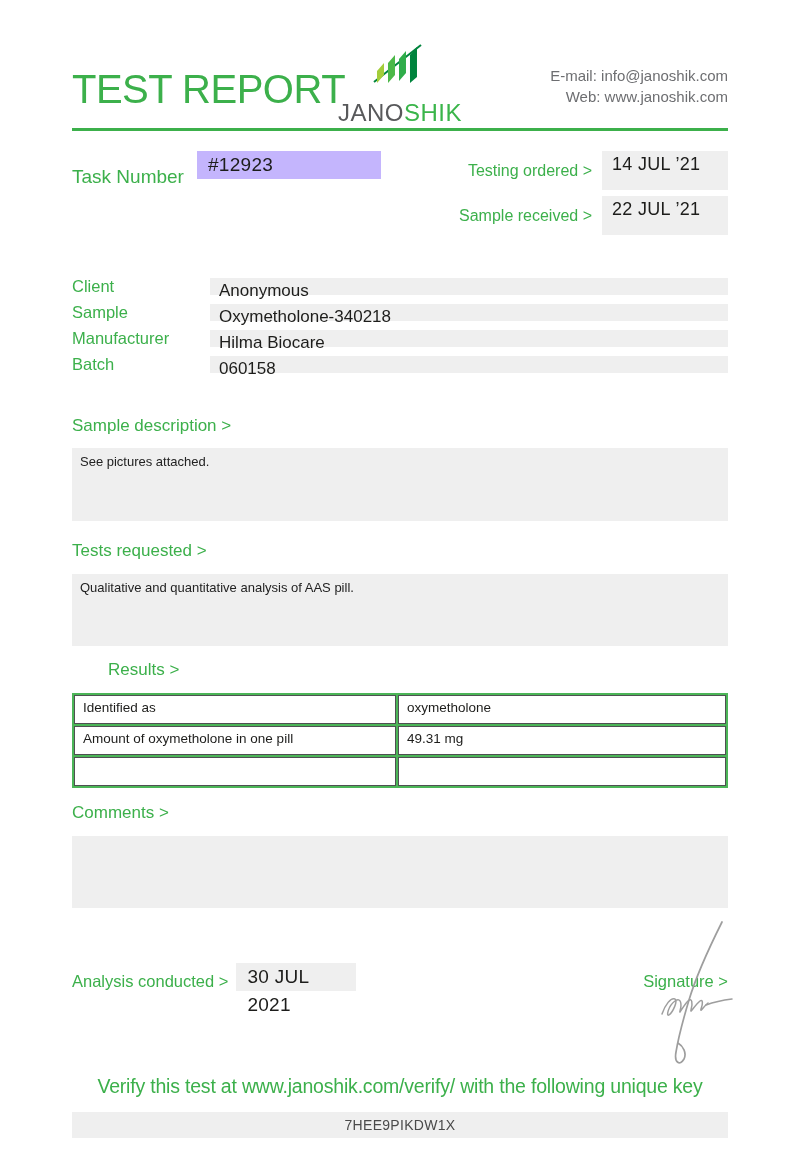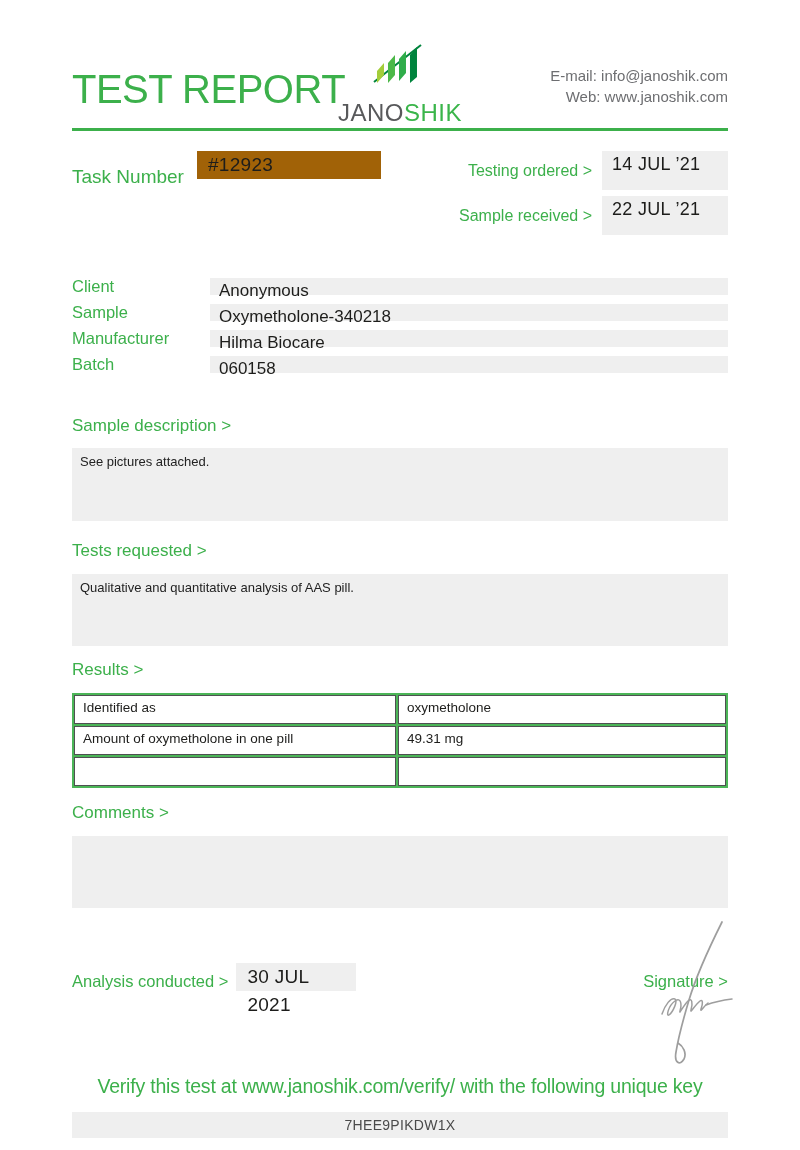--- a/index.html
+++ b/index.html
@@ -14,33 +14,33 @@
   .logo{position:absolute;left:50%;top:-2px;transform:translateX(-50%);text-align:center;}
   .logo svg{display:block;margin:0 auto;}
   .logo-text{font-size:24px;font-weight:400;letter-spacing:.5px;line-height:1;margin-top:17px;white-space:nowrap;}
   .logo-jano{color:#58595b;} .logo-shik{color:#3ab54a;}
   .contact{margin-left:auto;align-self:flex-end;text-align:right;font-size:15px;line-height:1.4;color:#6d6e71;padding-bottom:1px;white-space:nowrap;}
   .rule{height:3px;background:#3cb04b;margin-top:20px;}
   
   .task-row{display:flex;margin-top:20px;align-items:flex-start;}
   .green{color:#3cb04b;}
   .task-label{font-size:19px;margin-right:13px;line-height:28px;white-space:nowrap;margin-top:12px;}
-  .task-value{width:162px;height:28px;background:#a16207;font-size:19px;line-height:28px;padding:0 11px;letter-spacing:.3px;}
+  .task-value{width:162px;height:28px;background:#c4b5fd;font-size:19px;line-height:28px;padding:0 11px;letter-spacing:.3px;}
   .dates{margin-left:auto;display:flex;flex-direction:column;gap:6px;}
   .date-line{display:flex;align-items:center;justify-content:flex-end;gap:10px;}
   .date-label{font-size:16px;white-space:nowrap;}
   .date-value{width:106px;height:39px;background:#efefef;font-size:18px;line-height:27px;padding:0 10px;letter-spacing:.3px;}
   
   .info-block{margin-top:42px;}
   .info-row{display:flex;align-items:center;margin-bottom:7px;}
   .info-label{width:138px;font-size:16.5px;color:#3cb04b;flex:none;}
   .info-value{flex:1;height:17px;background:#efefef;font-size:17px;line-height:26px;padding:0 9px;}
   
   .sec-label{font-size:17px;color:#3cb04b;line-height:1.2;}
-  .mt-lg{margin-top:42px;} .mt-md{margin-top:20px;} .mt-sm{margin-top:14px;}
+  .mt-lg{margin-top:42px;} .mt-md{margin-top:20px;} .mt-sm{margin-top:14px;margin-left:36px;}
   .sec-box{margin-top:12px;background:#efefef;min-height:73px;box-sizing:border-box;padding:6px 8px;font-size:13px;color:#222;}
   .sec-box.short{min-height:72px;}
   
   table.results{border-collapse:collapse;width:100%;margin-top:13px;table-layout:fixed;}
   table.results td{border:2px solid #4bb557;padding:0;vertical-align:top;}
   table.results td .cell{border:1px solid #4f5052;min-height:21px;padding:3px 8px;font-size:13.5px;line-height:1.3;}
   td.c1{width:322px;}
   
   .analysis-row{display:flex;margin-top:55px;align-items:flex-end;}
   .analysis-label{font-size:16.5px;margin-right:8px;white-space:nowrap;}

